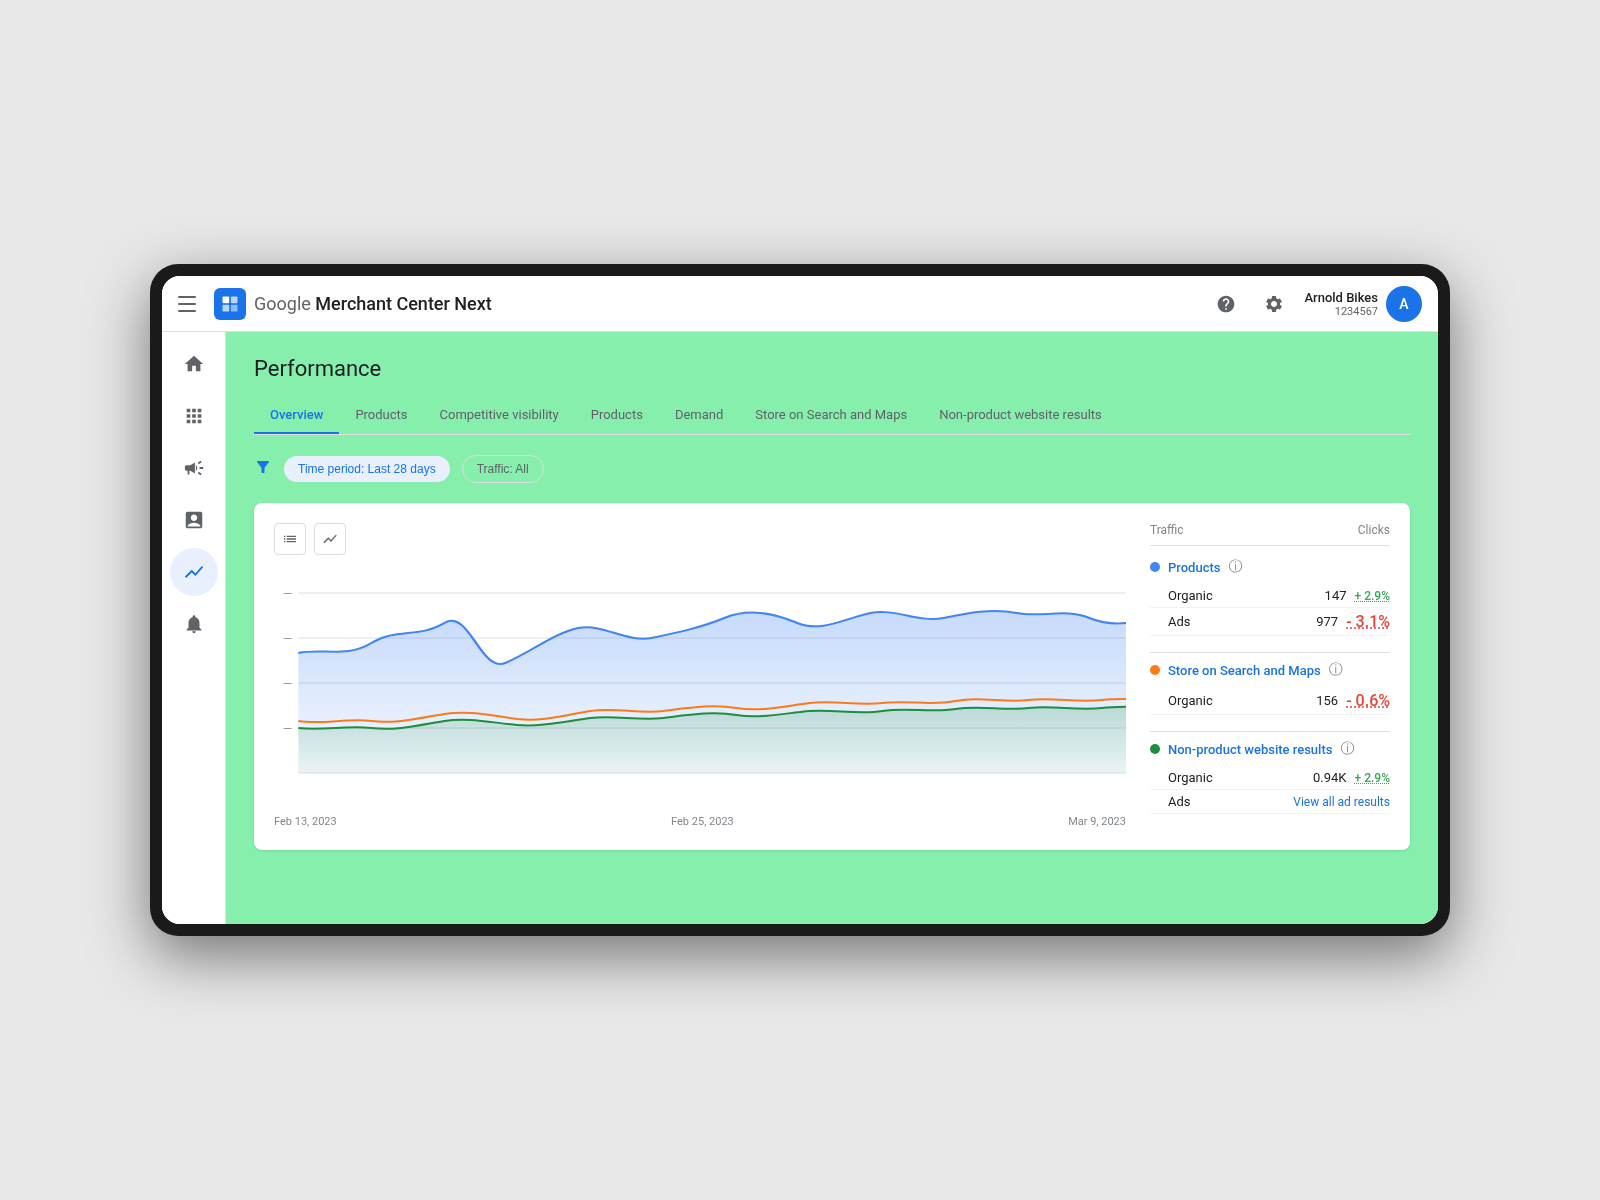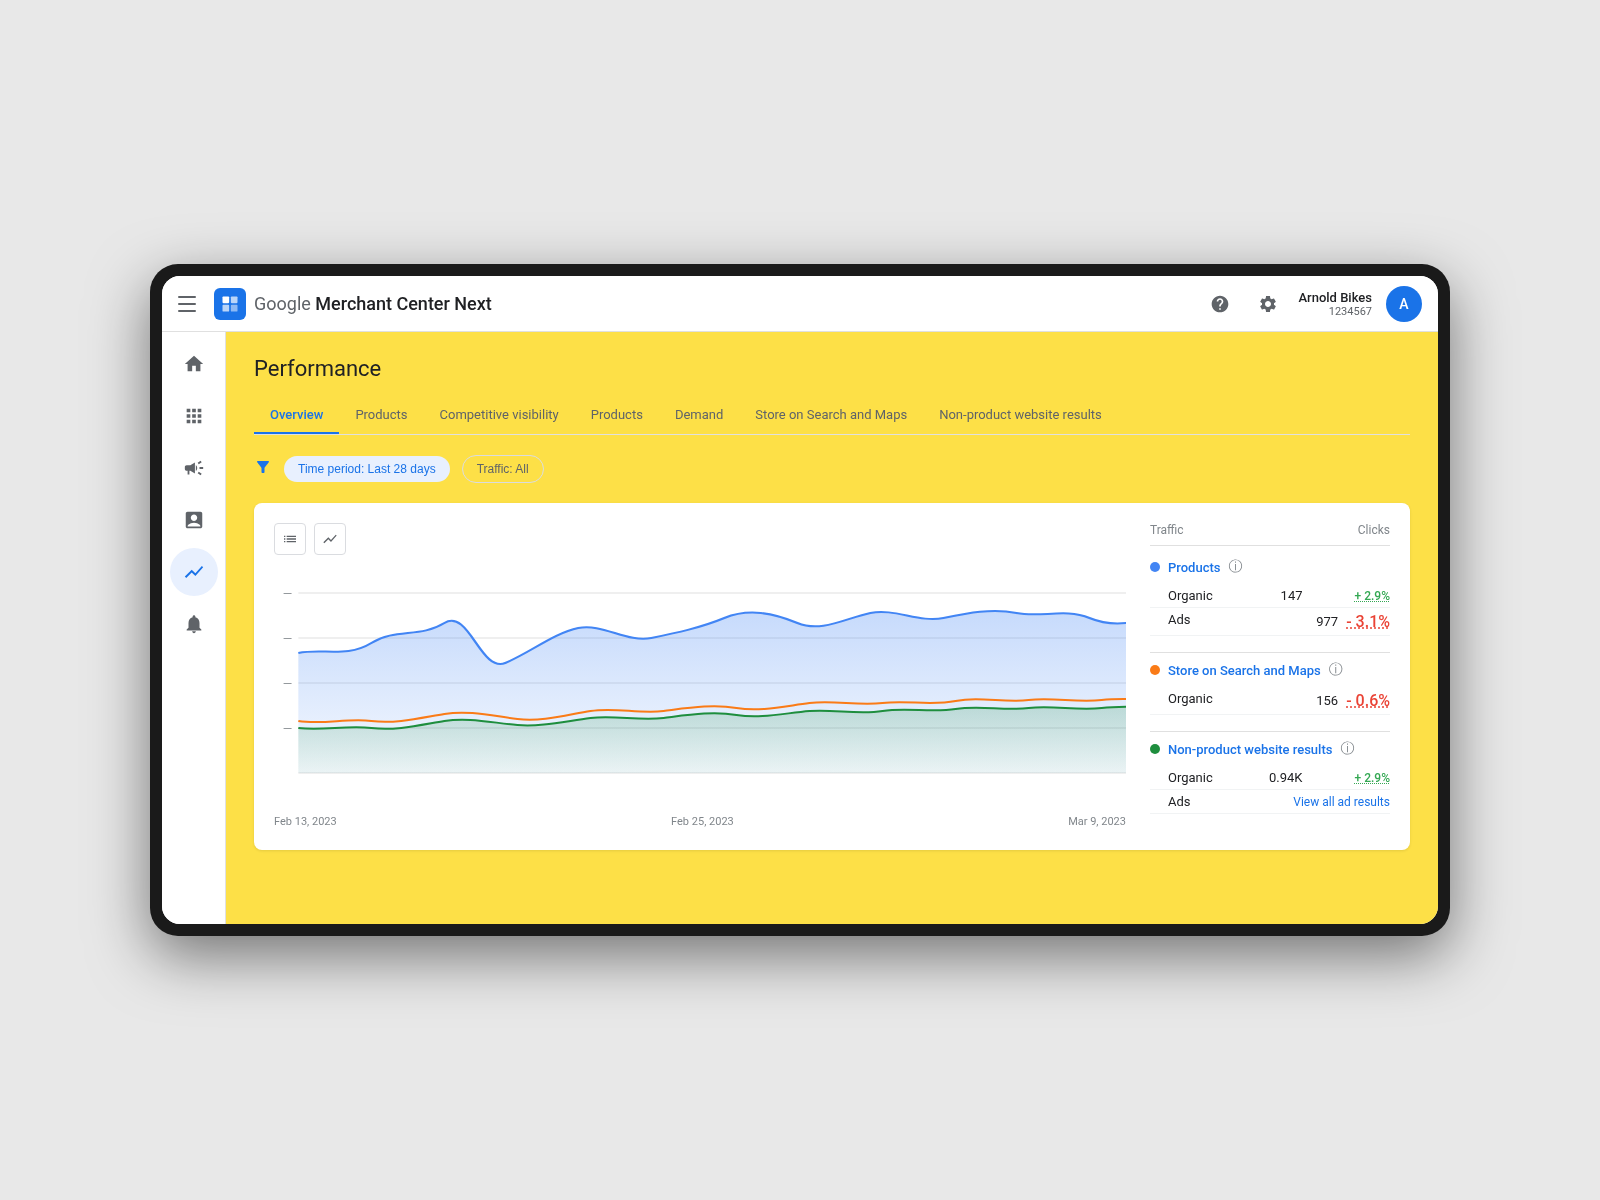--- a/index.html
+++ b/index.html
@@ -98,21 +98,21 @@
       cursor: pointer;
       display: flex;
       align-items: center;
       justify-content: center;
       color: #5f6368;
       font-size: 18px;
     }
     .user-info {
       display: flex;
       align-items: center;
-      gap: 14px;
+      gap: 8px;
     }
     .user-text {
       text-align: right;
     }
     .user-name {
       font-size: 13px;
       color: #202124;
       font-weight: 500;
     }
     .user-id {
@@ -162,21 +162,21 @@
     .sidebar-item.active {
       background: #e8f0fe;
       color: #1a73e8;
     }
     .sidebar-item svg { width: 22px; height: 22px; }
     
     .content-area {
       flex: 1;
       overflow-y: auto;
       padding: 24px 28px;
-      background: #fde047;
+      background: #86efac;
     }
     .page-title {
       font-size: 22px;
       font-weight: 400;
       color: #202124;
       margin-bottom: 16px;
     }
     
     .tabs {
       display: flex;
@@ -321,31 +321,31 @@
       font-weight: 500;
     }
     .info-icon {
       color: #80868b;
       font-size: 14px;
       cursor: pointer;
     }
     .traffic-row {
       display: flex;
       justify-content: space-between;
+      align-items: center;
       font-size: 13px;
       color: #202124;
       padding: 4px 0 4px 18px;
       border-bottom: 1px solid #f1f3f4;
     }
     .change-positive {
       color: #34a853;
       font-size: 12px;
       font-weight: 500;
       text-decoration: underline dotted;
-      margin-left: 44px;
     }
     .change-negative {
       color: #ea4335;
       font-size: 16px;
       font-weight: 500;
       text-decoration: underline dotted;
     }
     .traffic-value {
       display: flex;
       align-items: center;

